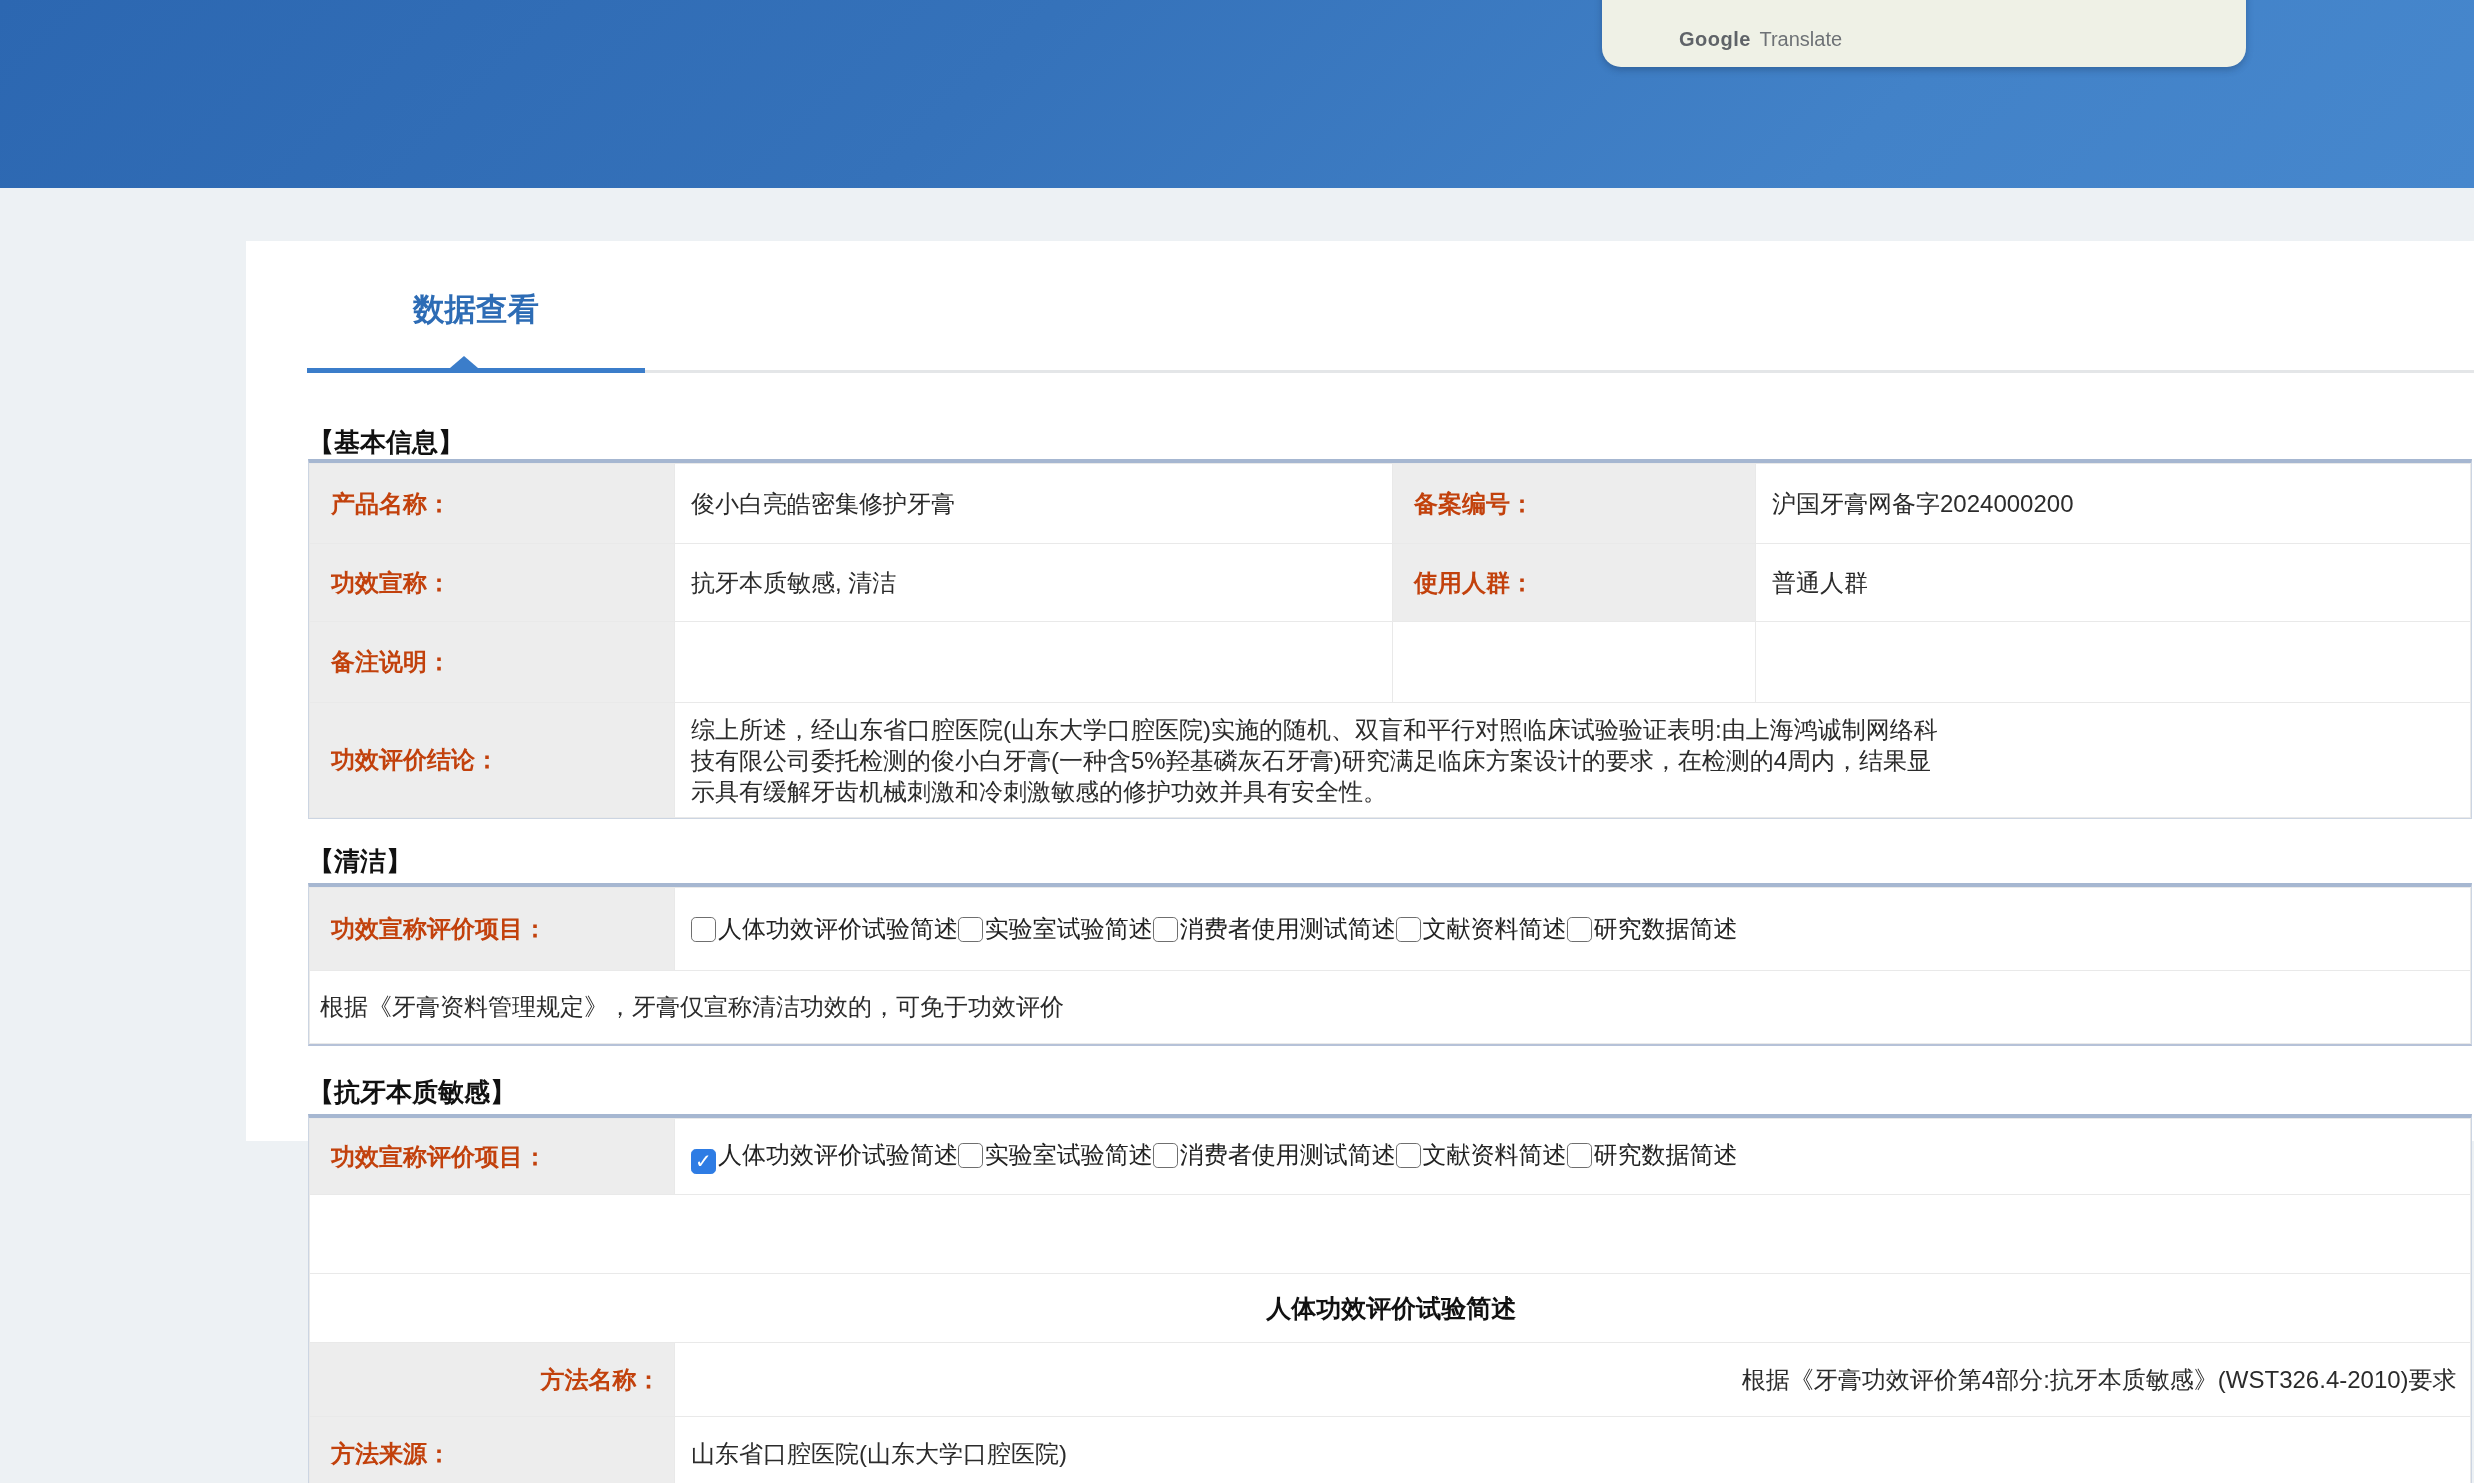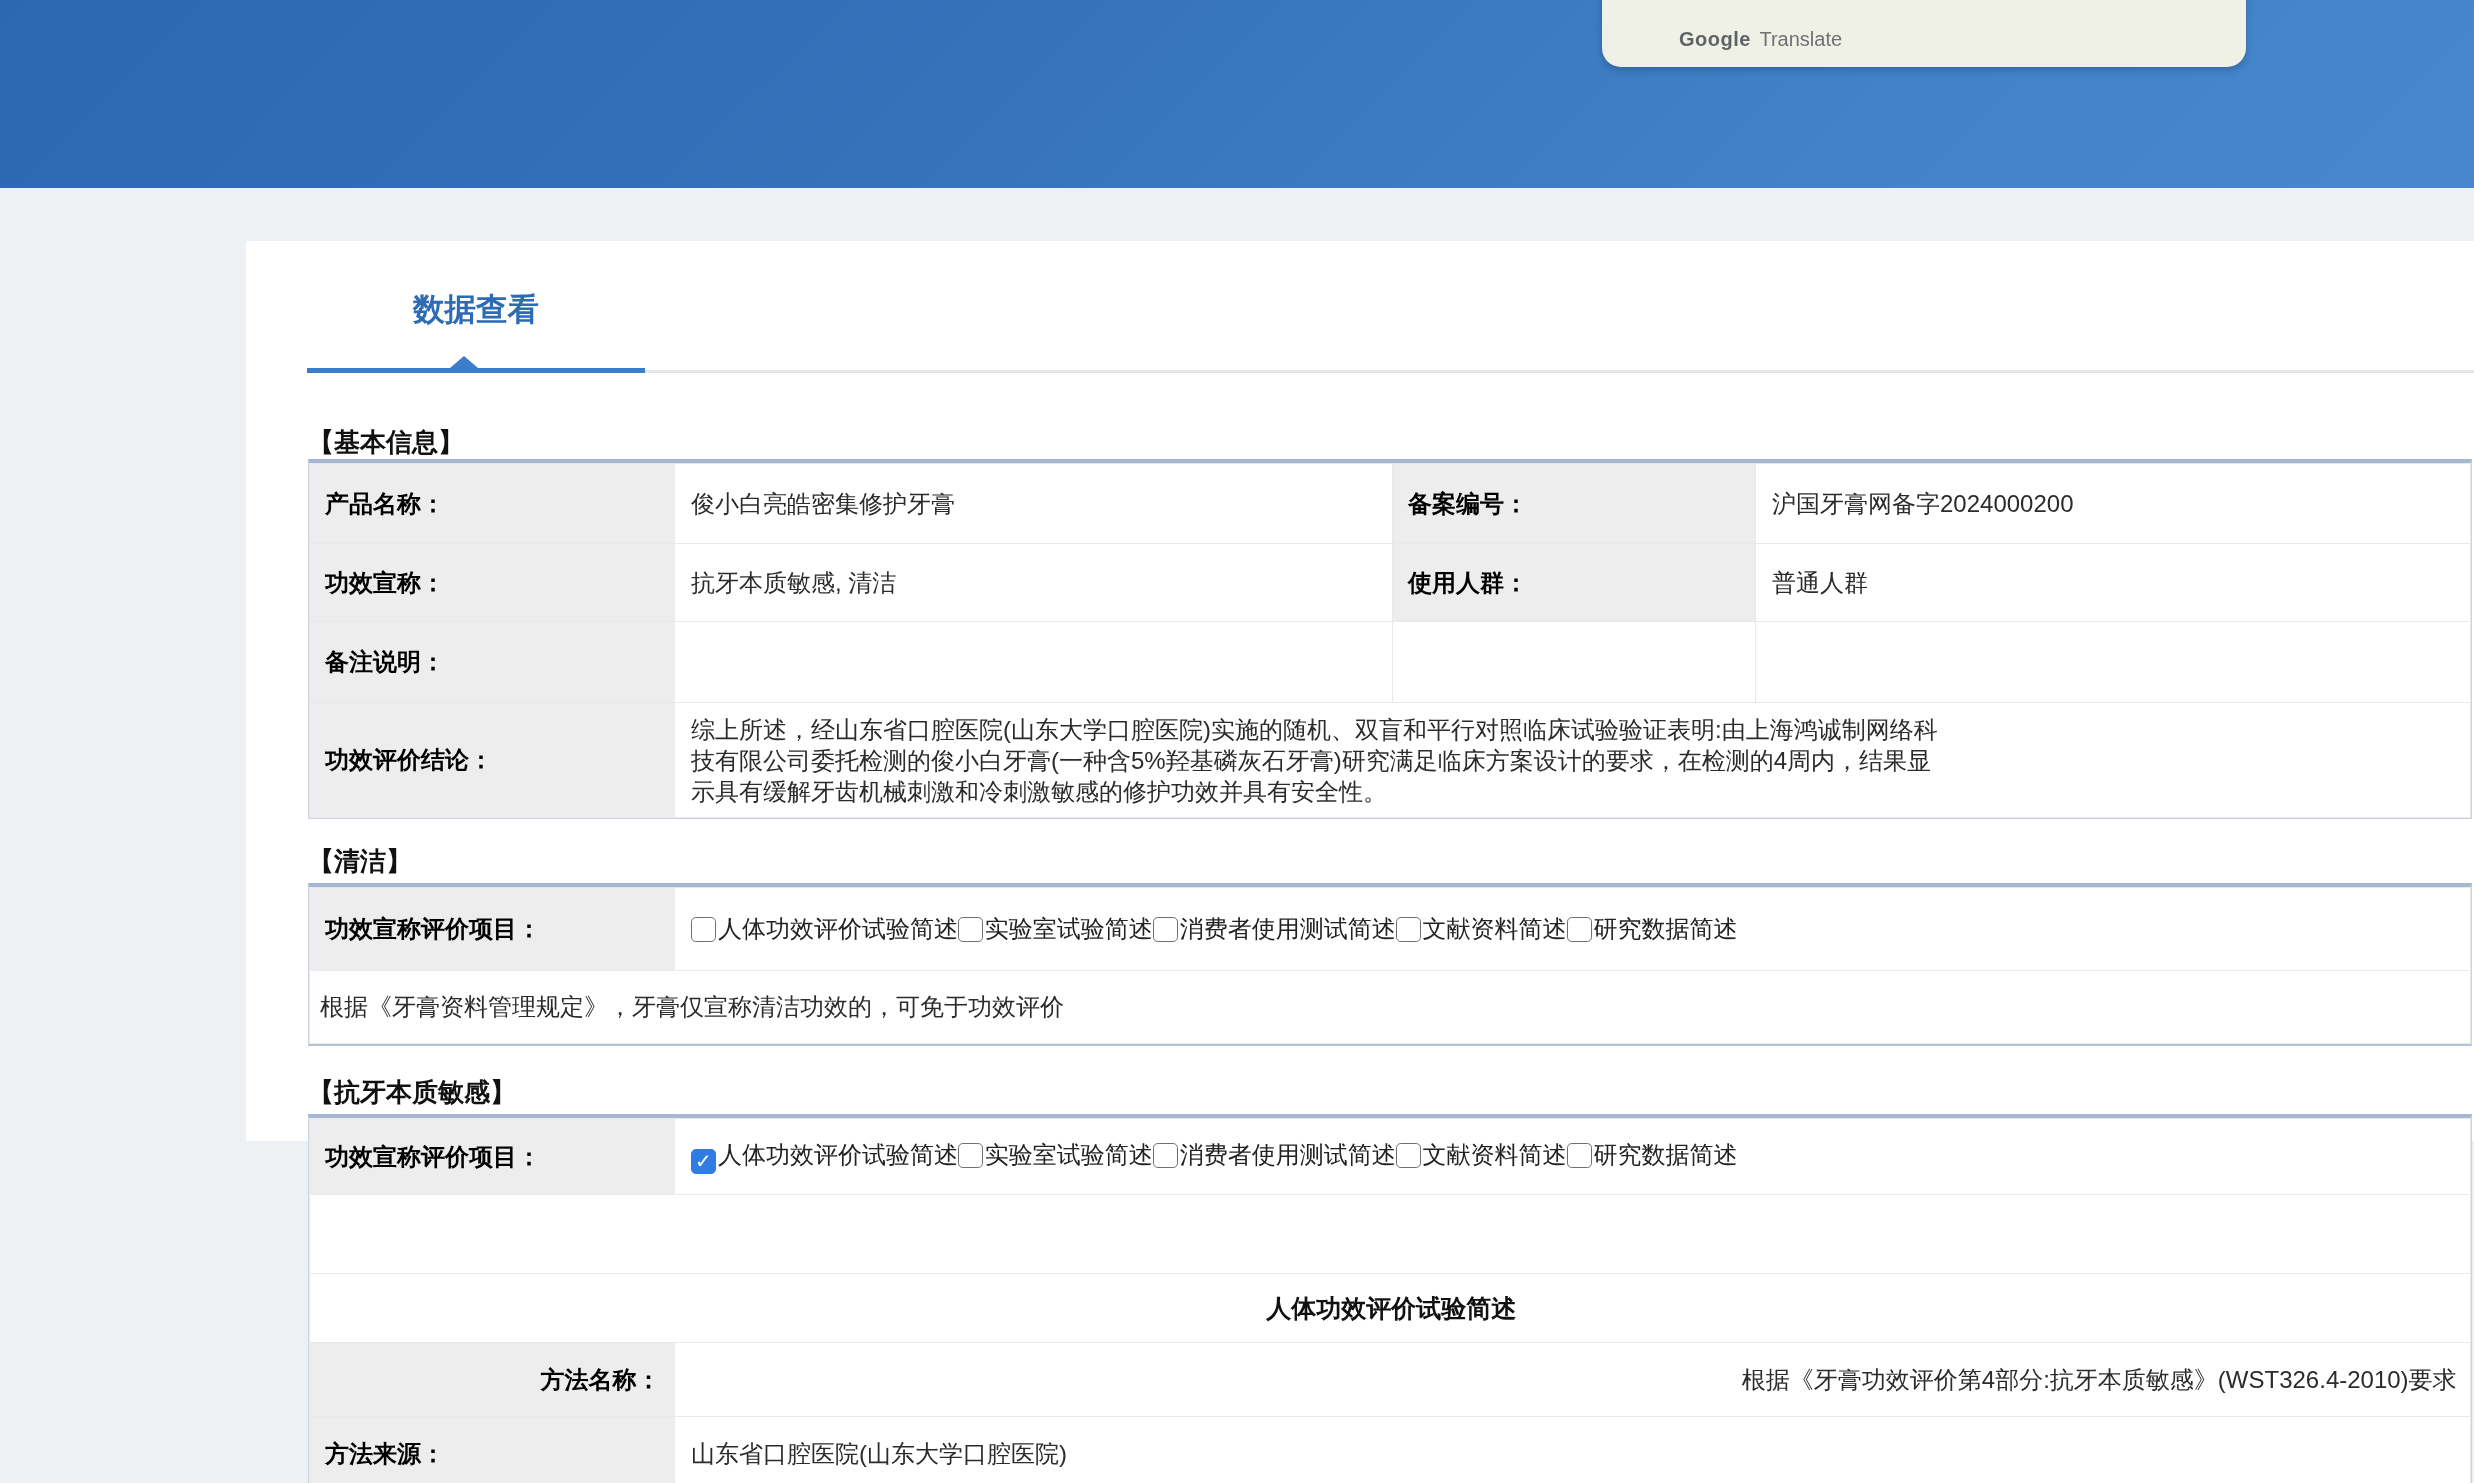--- a/index.html
+++ b/index.html
@@ -57,21 +57,21 @@
   }
   .t1{top:218px;}
   .t2{top:642px;border-bottom:2.9px solid #b6c2d8;}
   .t3{top:873px;}
   table{border-collapse:collapse;width:100%;table-layout:fixed;}
   td{
     border:1px solid #e9e9e9;font-size:24px;color:#2b2b2b;
     padding:0 13.4px 0 16px;vertical-align:middle;overflow:hidden;
   }
   td.lbl{
-    background:#ededed;font-weight:700;color:#000000;padding-left:15px;
+    background:#ededed;font-weight:700;color:#c2410c;padding-left:21px;
   }
   .r84{height:80px;}.r82{height:78px;}.r85{height:81px;}.r120{height:115px;}
   .r87{height:83px;}.r76{height:73px;}
   .r80{height:76px;}.r83{height:79px;}.r72{height:69px;}.r77{height:74px;text-align:right;}.r78{height:74px;}
   .pre{white-space:pre-line;line-height:31px;}
   td.note{padding-left:10px;}
   td.center-title{text-align:center;font-weight:700;font-size:25px;color:#111;}
   
   .cb-item{white-space:nowrap;}
   .cb{

